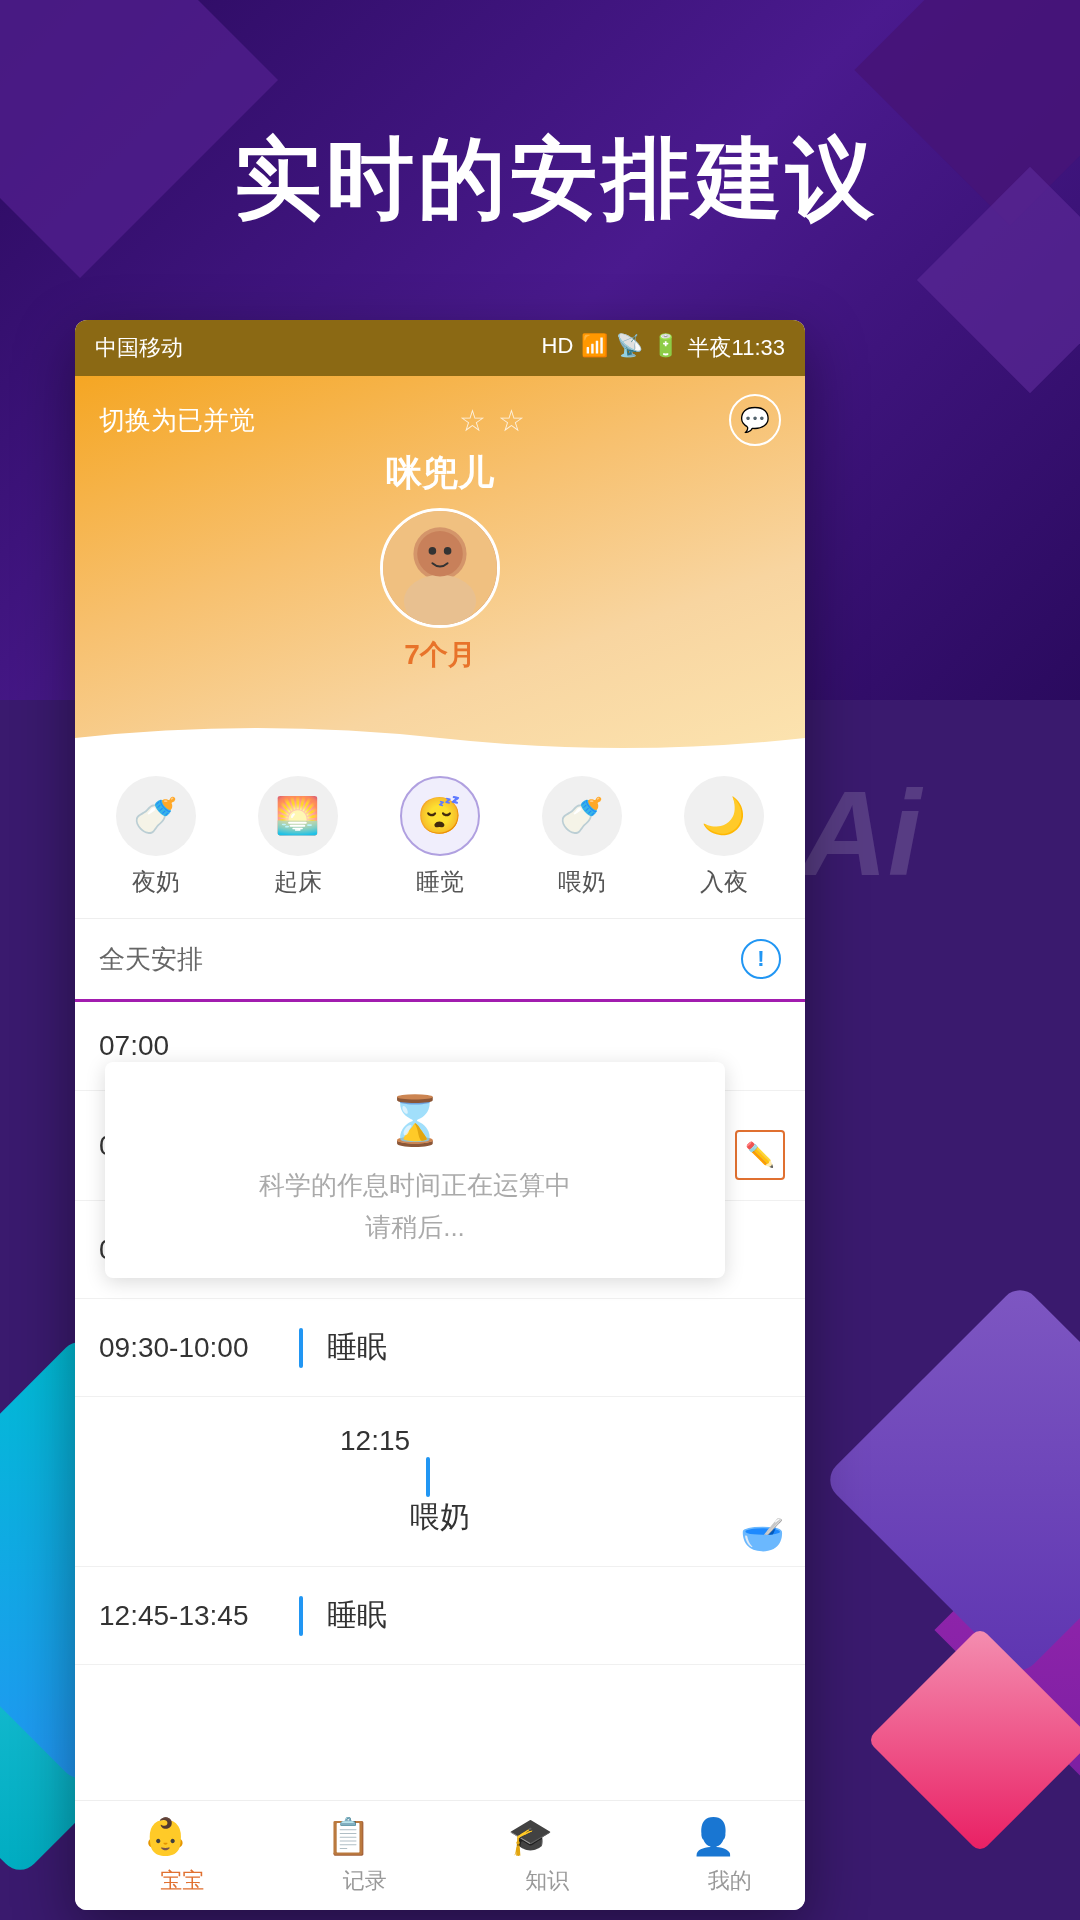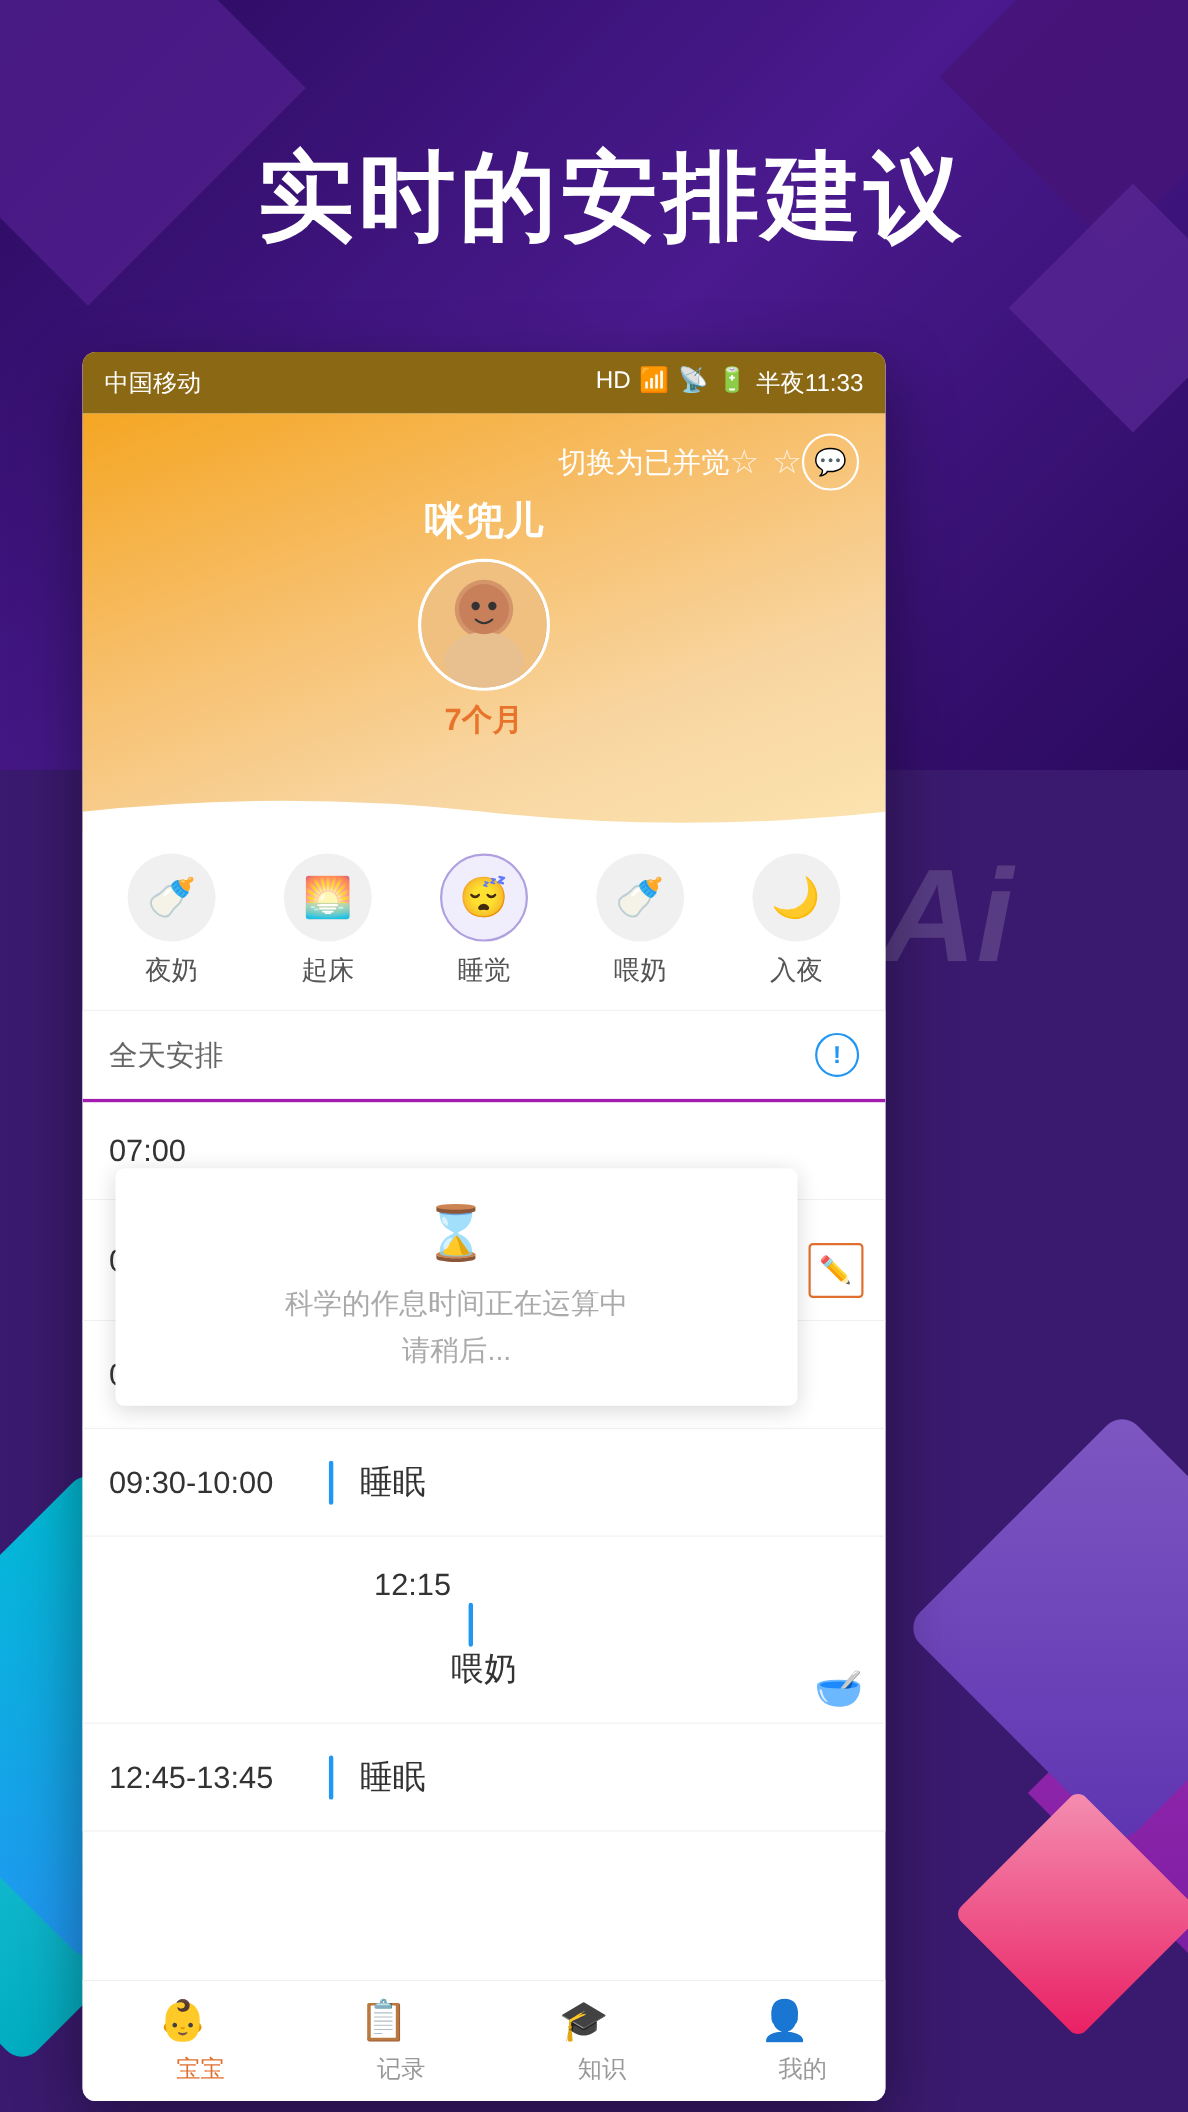--- a/index.html
+++ b/index.html
@@ -197,21 +197,21 @@
       width: 100%;
       height: 380px;
       background: linear-gradient(160deg, #f5a623 0%, #f7c06e 40%, #f8d5a0 70%, #fce4b0 100%);
       position: relative;
       overflow: visible;
     }
 
     .header-top-row {
       display: flex;
       align-items: center;
-      justify-content: flex-end;
+      justify-content: space-between;
       padding: 18px 24px 0;
     }
 
     .switch-label {
       color: white;
       font-size: 26px;
       font-weight: 500;
     }
 
     .stars-container {

